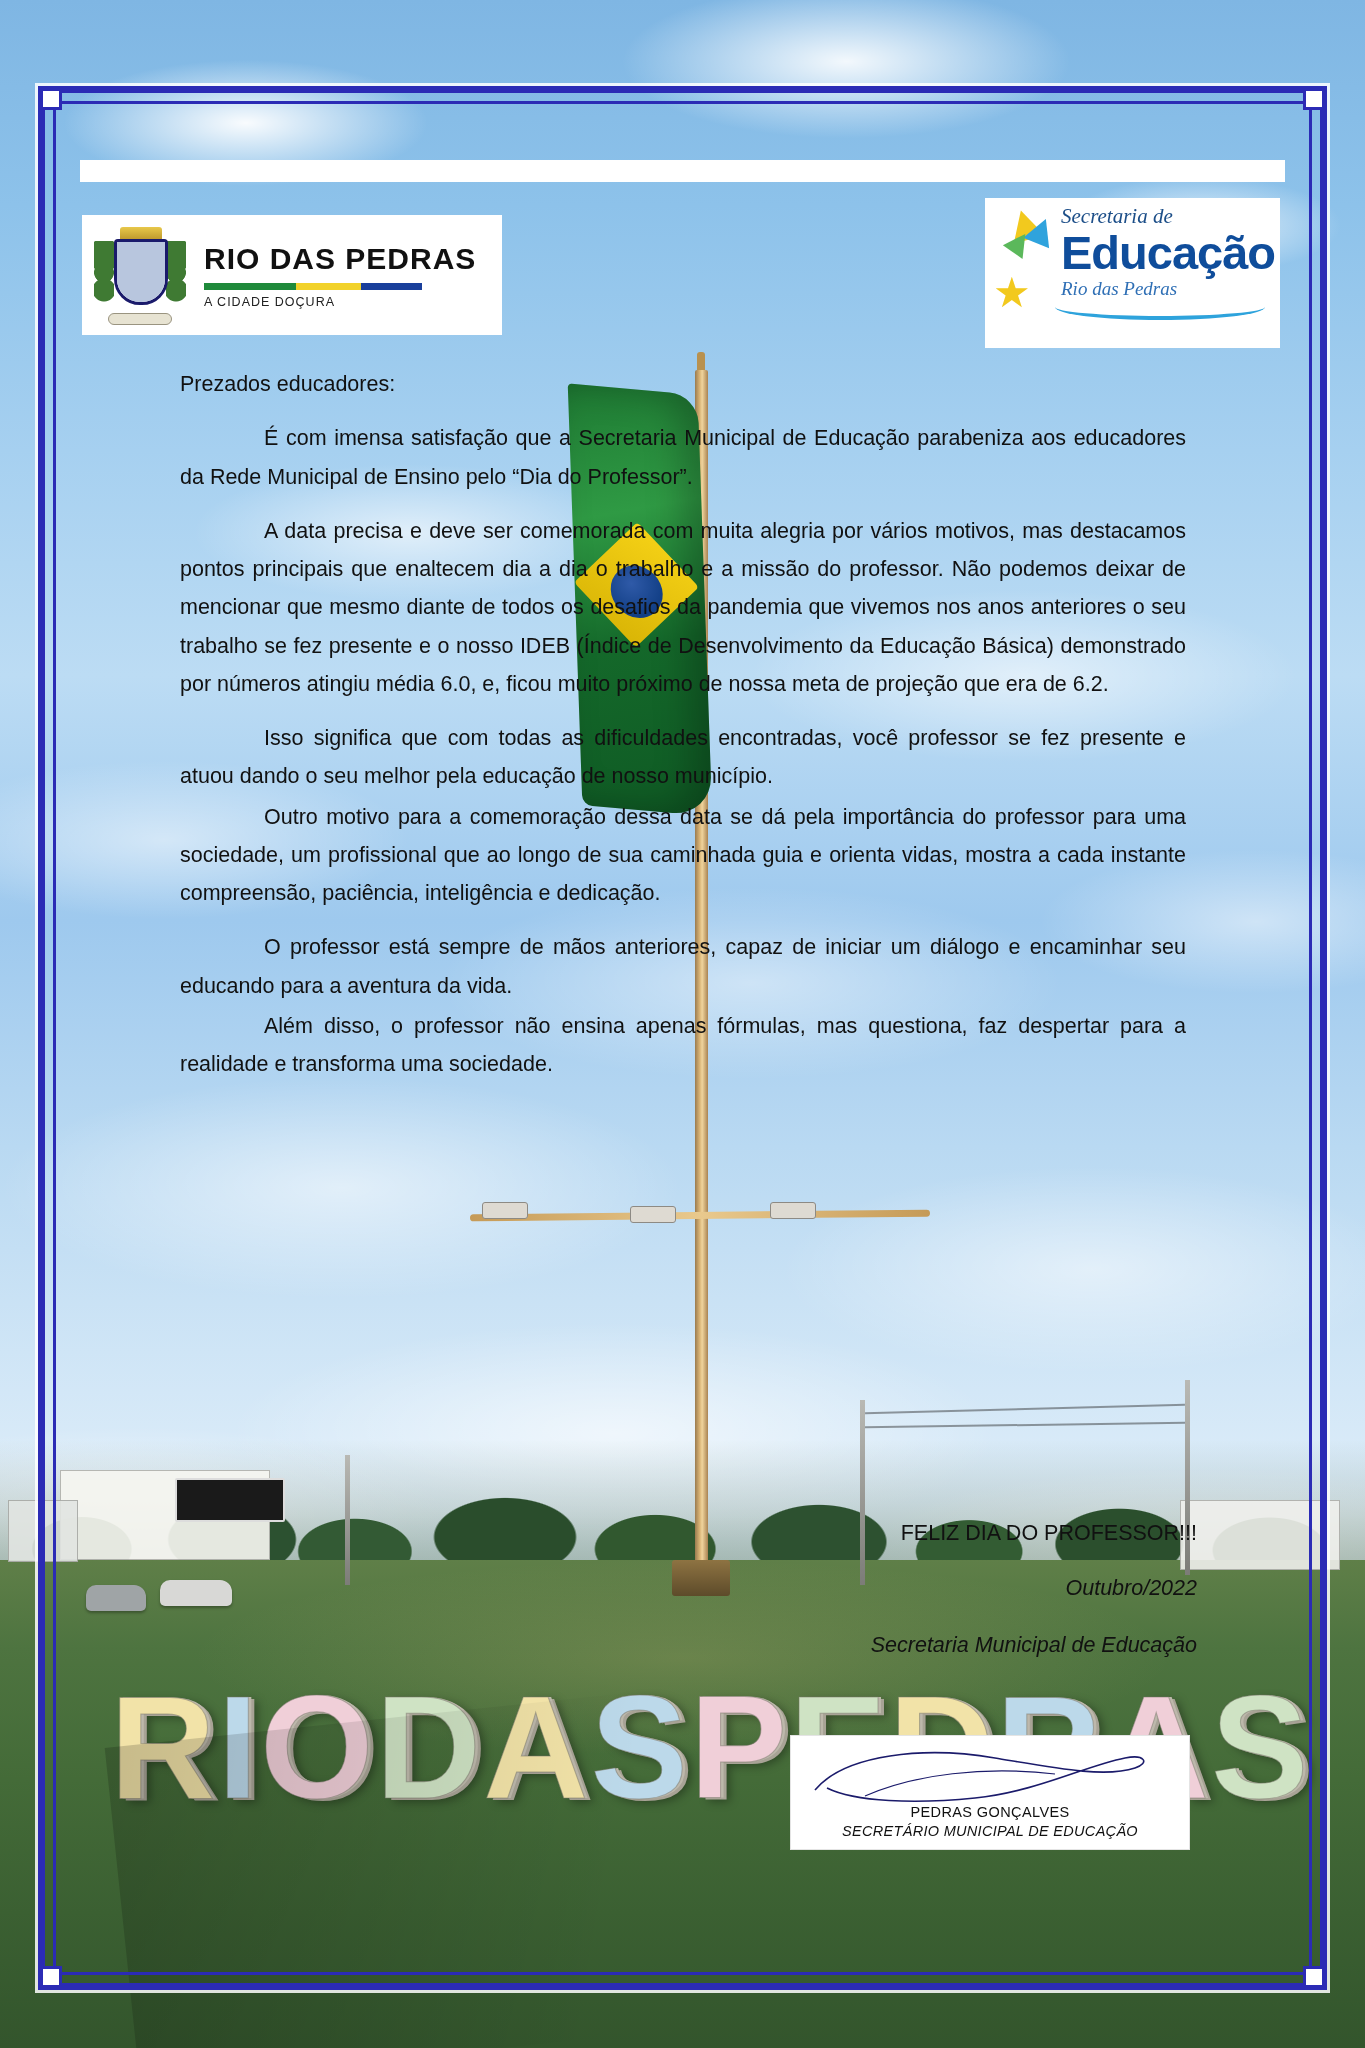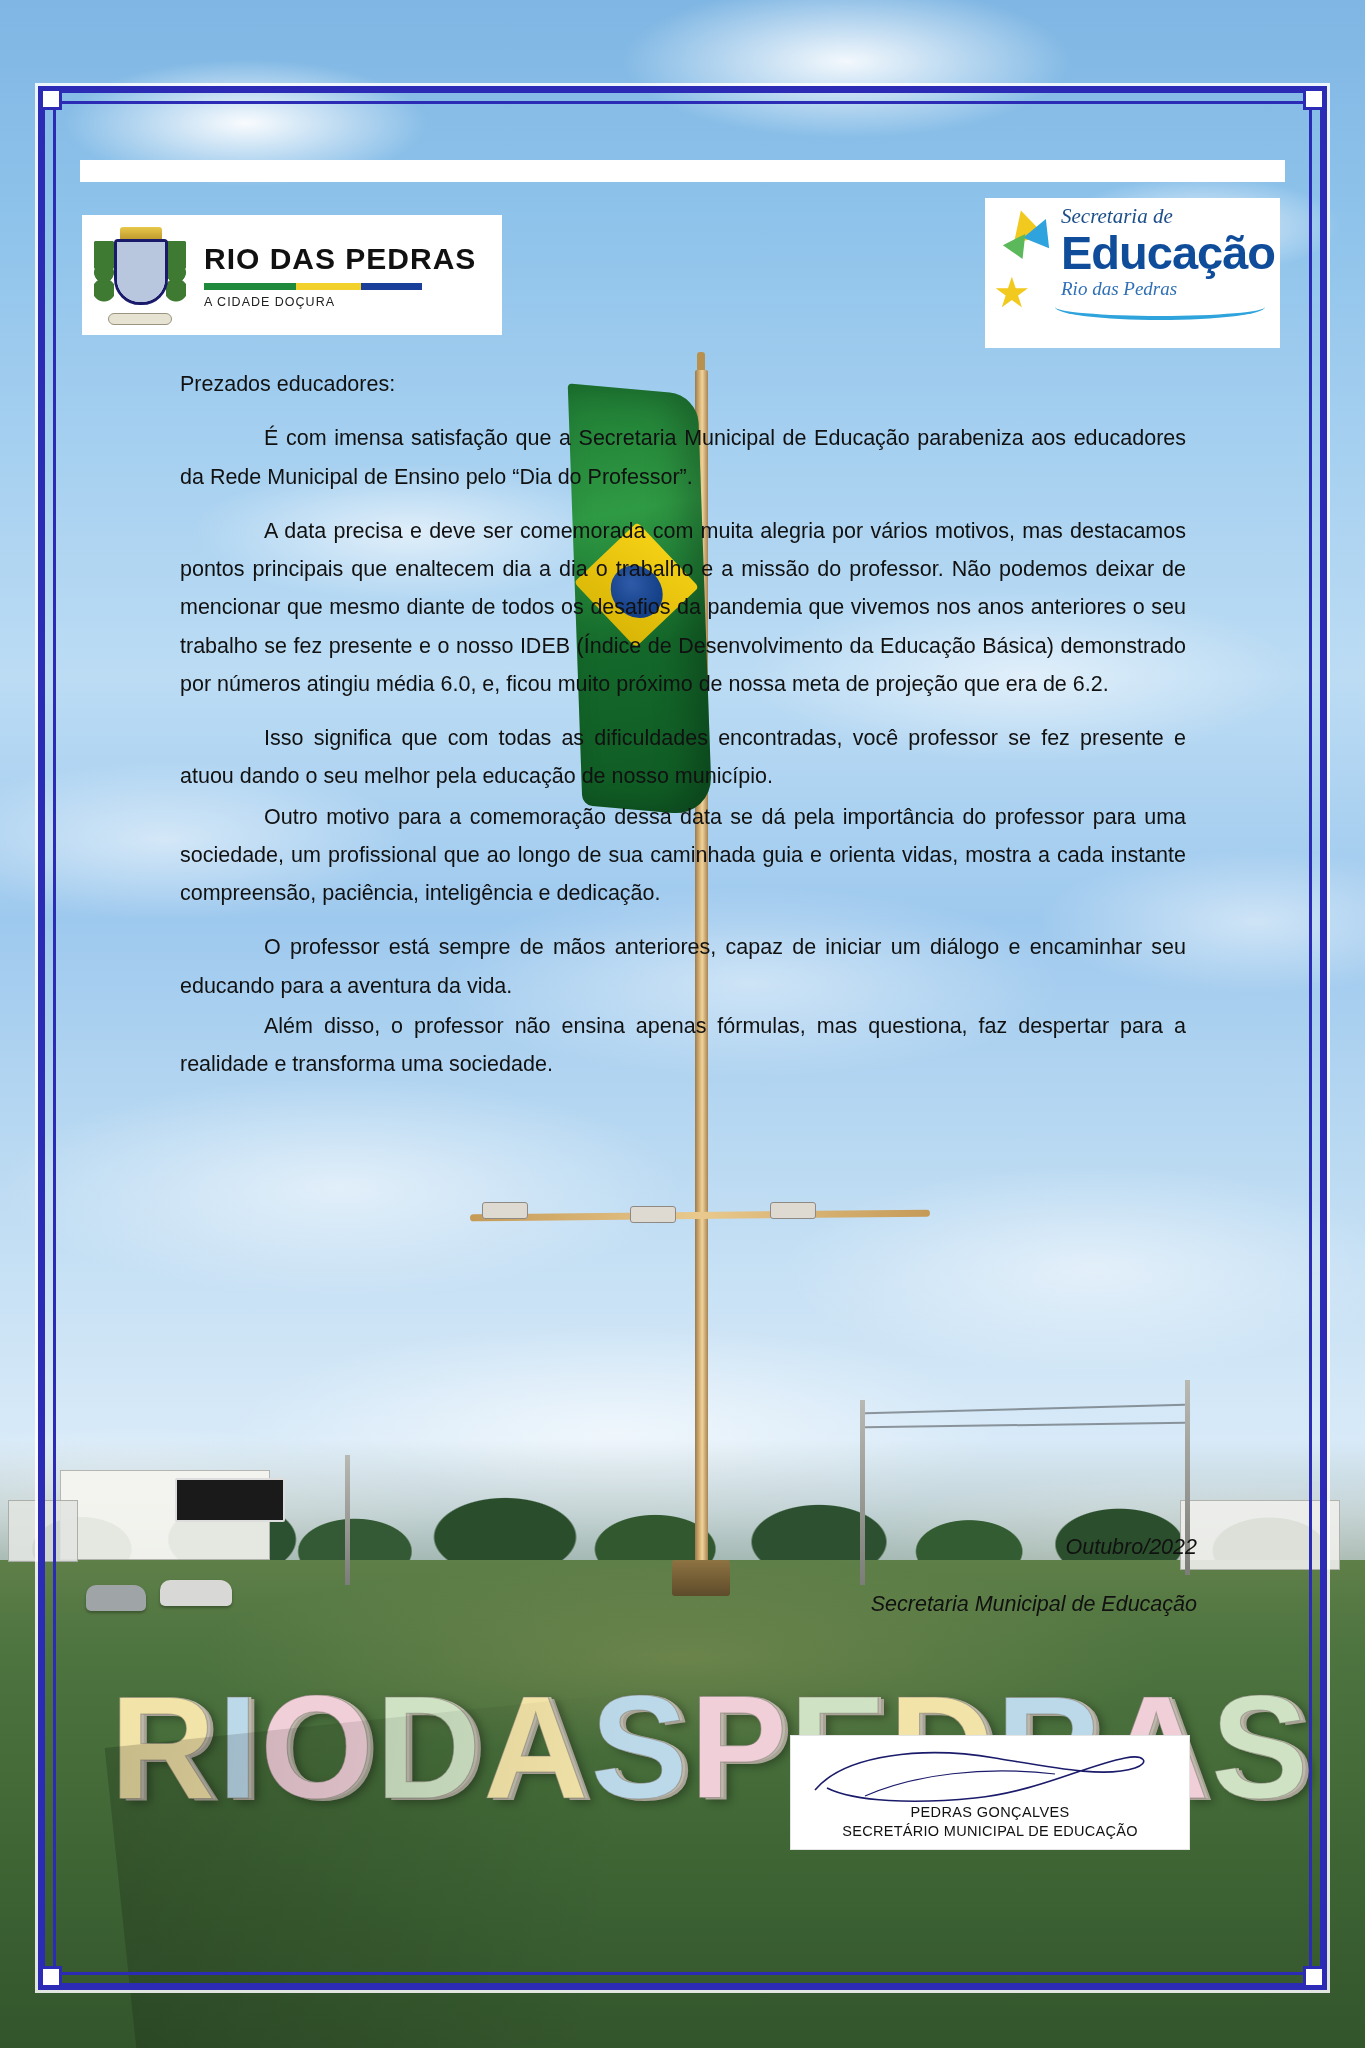--- a/index.html
+++ b/index.html
@@ -325,21 +325,21 @@
     position: absolute; left: 790px; top: 1735px; width: 400px; height: 115px;
     background: #ffffff; border: 1px solid #e4e4e4;
     display: flex; flex-direction: column; align-items: center; justify-content: flex-end;
     padding-bottom: 10px;
   }
   .sigbox svg { position: absolute; left: 14px; top: 8px; }
   .sigbox .nm {
     font-size: 14.5px; letter-spacing: .4px; color: #111; z-index: 2;
   }
   .sigbox .rl {
-    font-size: 14.5px; letter-spacing: .3px; color: #111; margin-top: 3px; z-index: 2;
+    font-size: 14.5px; letter-spacing: .3px; color: #111; margin-top: 3px; z-index: 2; font-style: italic;
   }
 </style>
 </head>
 <body>
 
 <div class="page">
 
   <div class="clouds"></div>
   <div class="town"></div>
   <div class="treeline"></div>
@@ -438,20 +438,21 @@
     <p class="plain greet">Prezados educadores:</p>
     <p class="just">É com imensa satisfação que a Secretaria Municipal de Educação parabeniza aos educadores da Rede Municipal de Ensino pelo “Dia do Professor”.</p>
     <p class="just">A data precisa e deve ser comemorada com muita alegria por vários motivos, mas destacamos pontos principais que enaltecem dia a dia o trabalho e a missão do professor. Não podemos deixar de mencionar que mesmo diante de todos os desafios da pandemia que vivemos nos anos anteriores o seu trabalho se fez presente e o nosso IDEB (Índice de Desenvolvimento da Educação Básica) demonstrado por números atingiu média 6.0, e, ficou muito próximo de nossa meta de projeção que era de 6.2.</p>
     <p class="just" style="margin-bottom:2px;">Isso significa que com todas as dificuldades encontradas, você professor se fez presente e atuou dando o seu melhor pela educação de nosso município.</p>
     <p class="just">Outro motivo para a comemoração dessa data se dá pela importância do professor para uma sociedade, um profissional que ao longo de sua caminhada guia e orienta vidas, mostra a cada instante compreensão, paciência, inteligência e dedicação.</p>
     <p class="just" style="margin-bottom:2px;">O professor está sempre de mãos anteriores, capaz de iniciar um diálogo e encaminhar seu educando para a aventura da vida.</p>
     <p class="just">Além disso, o professor não ensina apenas fórmulas, mas questiona, faz despertar para a realidade e transforma uma sociedade.</p>
   </div>
 
   <div class="closing">
+    <div class="feliz">FELIZ DIA DO PROFESSOR!!!</div>
     <div class="date">Outubro/2022</div>
     <div class="org">Secretaria Municipal de Educação</div>
   </div>
 
   <div class="sigbox">
     <svg width="370" height="70" viewBox="0 0 370 70">
       <path d="M10 46 C 40 10, 120 2, 190 14 C 250 24, 300 34, 330 24 C 345 19, 340 10, 320 14 C 280 22, 230 48, 170 54 C 110 60, 50 58, 22 44" fill="none" stroke="#1b1b6b" stroke-width="1.6"></path>
       <path d="M60 52 C 110 30, 180 22, 250 30" fill="none" stroke="#1b1b6b" stroke-width="1.2"></path>
     </svg>
     <div class="nm">PEDRAS GONÇALVES</div>

